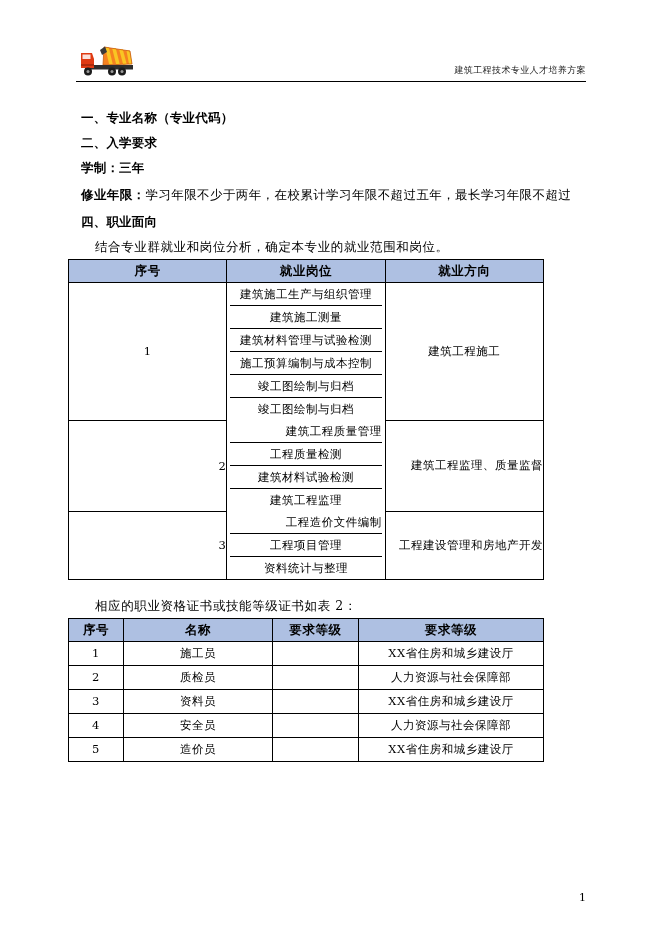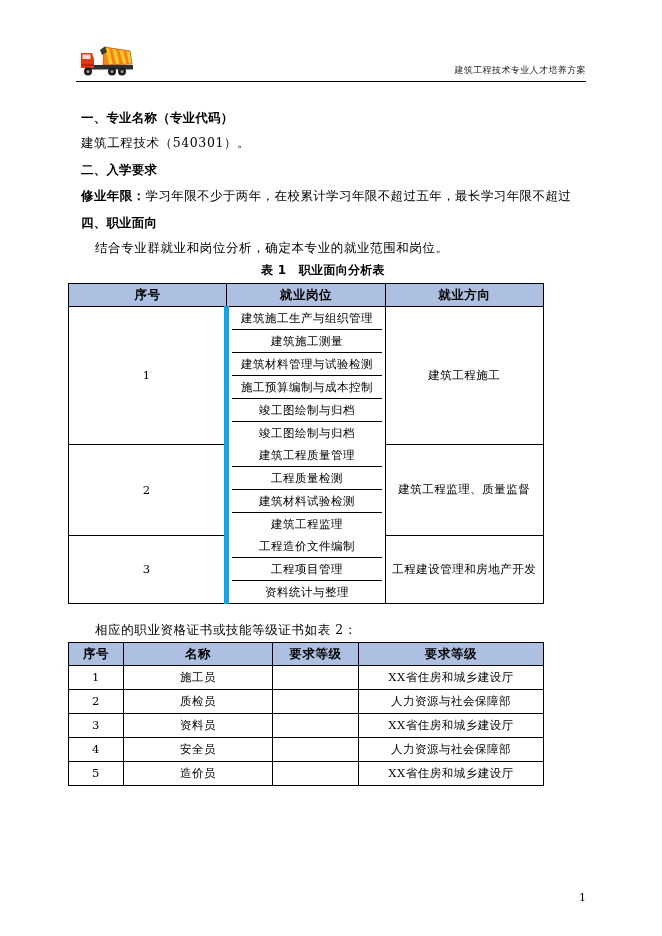--- a/index.html
+++ b/index.html
@@ -152,38 +152,38 @@
     height: 22px;
     letter-spacing: 0.6px;
   }
   
   #table-1 td.idx-cell { width: 42px; height: 22px; }
   #table-1 td.job-cell { height: 22px; }
   #table-1 td.dir-cell { width: 170px; }
 
   
   #table-1 td.job-cell {
-    border-left: 5px solid #0ea5e9;
+    border-left: 1px solid #0ea5e9;
     border-right: 1px solid #000;
     position: relative;
   }
   #table-1 tbody tr td.job-cell {
     border-top: none;
     border-bottom: none;
   }
   #table-1 td.job-cell .cell-inner {
     display: block;
     height: 22px;
     line-height: 22px;
     margin: 0 3px;
     border-bottom: 1px solid #000;
   }
   #table-1 tr.grp-last td.job-cell .cell-inner { border-bottom: none; }
 
-  #table-1 tr.grp-sep td { border-top: 1px solid #000; }
+  #table-1 tr.grp-sep td { border-top: 1px solid #000; text-align: right; }
 
   
   #table-2 th.c-idx, #table-2 td.c-idx { width: 54px; }
   #table-2 th.c-name, #table-2 td.c-name { width: 148px; }
   #table-2 th.c-level, #table-2 td.c-level { width: 85px; }
   #table-2 td { height: 23px; line-height: 23px; }
 
   
   #page-number {
     position: absolute;
@@ -229,32 +229,31 @@
       </svg>
     </div>
 
     <div class="hdr-title">建筑工程技术专业人才培养方案</div>
     <div class="hdr-rule"></div>
   </div>
 
   <div id="content">
 
     <h2 class="sec-heading">一、专业名称（专业代码）</h2>
-    <p class="body-line">建筑工程技术（540301）。</p>
 
     <h2 class="sec-heading">二、入学要求</h2>
 
+    <div class="sub-bold">学制：三年</div>
     <p class="body-wrap">
       <span class="lead">修业年限：</span><span>学习年限不少于两年，在校累计学习年限不超过五年，最长学习年限不超过</span>
     </p>
 
     <h2 class="sec-heading">四、职业面向</h2>
     <p class="body-indent">结合专业群就业和岗位分析，确定本专业的就业范围和岗位。</p>
 
-    <div class="tbl-caption" id="caption-1">表 1　职业面向分析表</div>
 
     <table class="doc-table" id="table-1">
       <thead>
         <tr>
           <th class="c-idx">序号</th>
           <th class="c-job">就业岗位</th>
           <th class="c-dir">就业方向</th>
         </tr>
       </thead>
       <tbody id="table-1-body">

